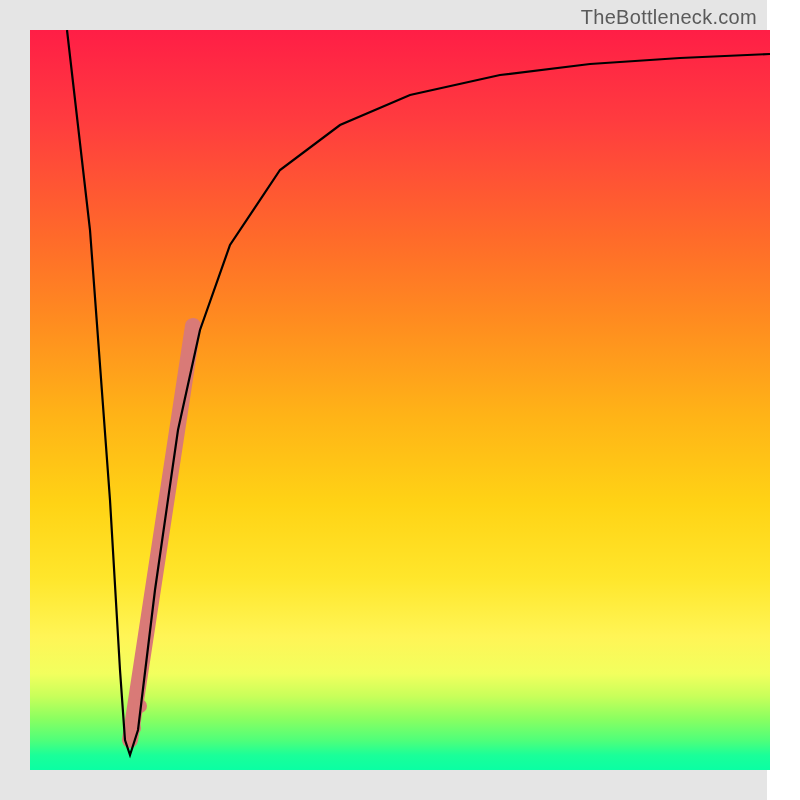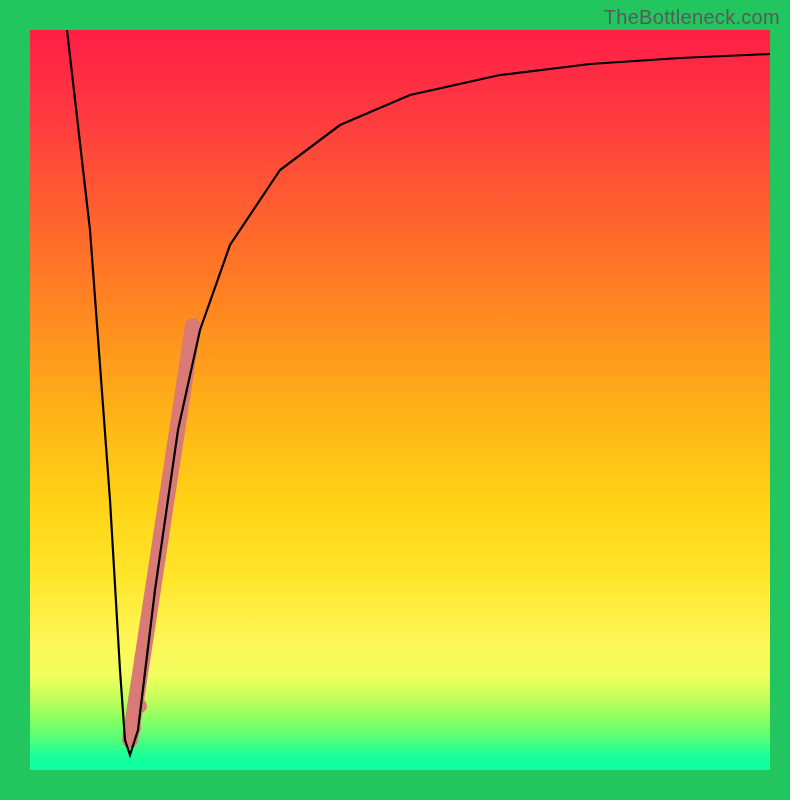--- a/index.html
+++ b/index.html
@@ -7,22 +7,21 @@
     padding: 0;
     width: 800px;
     height: 800px;
     overflow: hidden;
     font-family: Arial, Helvetica, sans-serif;
   }
   .stage {
     position: relative;
     width: 767px;
     height: 800px;
-    background: #22c55e;
-    padding-left: 23px;
+    background: #e5e5e5;
   }
   .plot {
     position: absolute;
     left: 30px;
     top: 30px;
     width: 740px;
     height: 740px;
     
     background: linear-gradient(
       to bottom,

